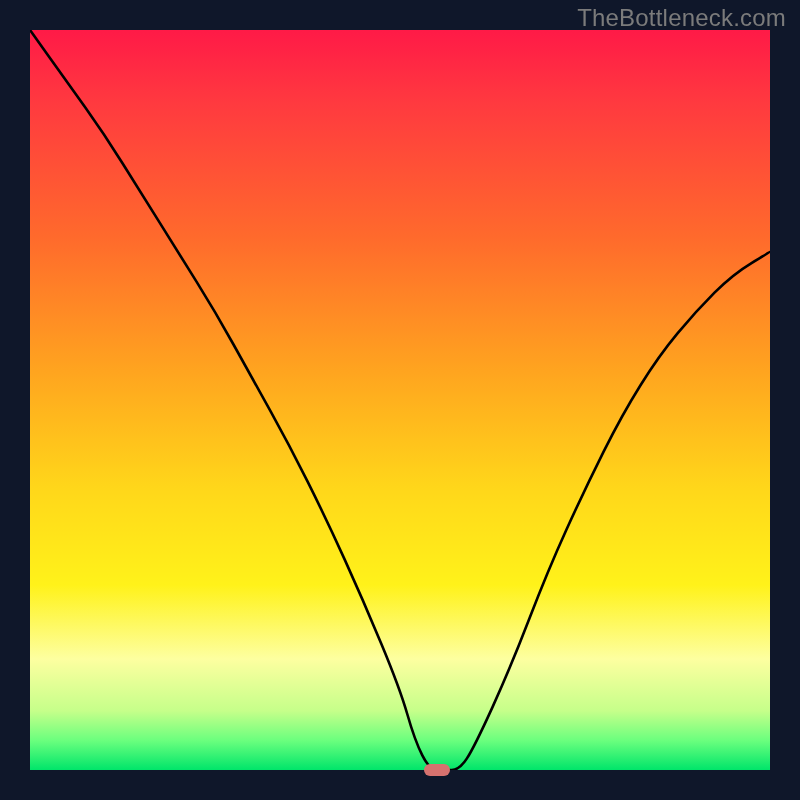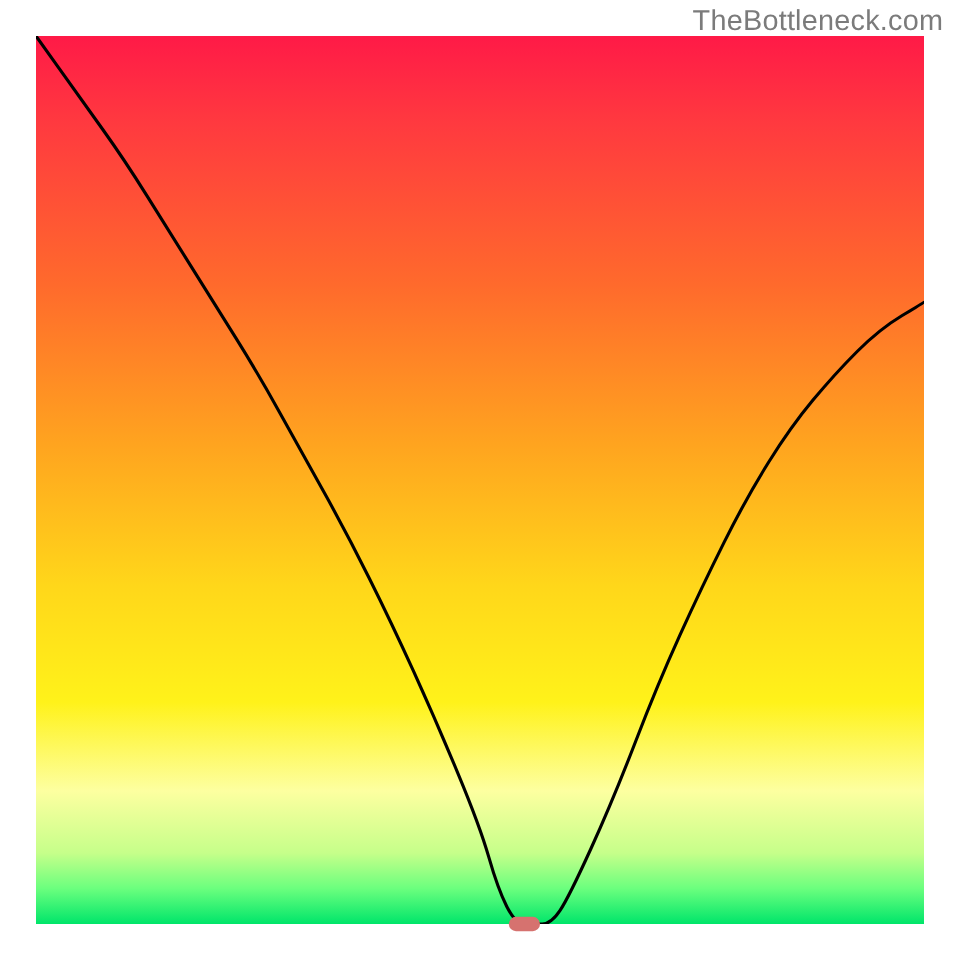--- a/index.html
+++ b/index.html
@@ -8,21 +8,21 @@
     width: 800px;
     height: 800px;
     background: #000;
     overflow: hidden;
     font-family: Arial, Helvetica, sans-serif;
   }
   .frame {
     position: relative;
     width: 800px;
     height: 800px;
-    background: #ffffff;
+    background: #0f172a;
   }
   .watermark {
     position: absolute;
     top: 4px;
     right: 14px;
     color: #7b7b7b;
     font-size: 24px;
     font-weight: 400;
     letter-spacing: 0.2px;
     user-select: none;

